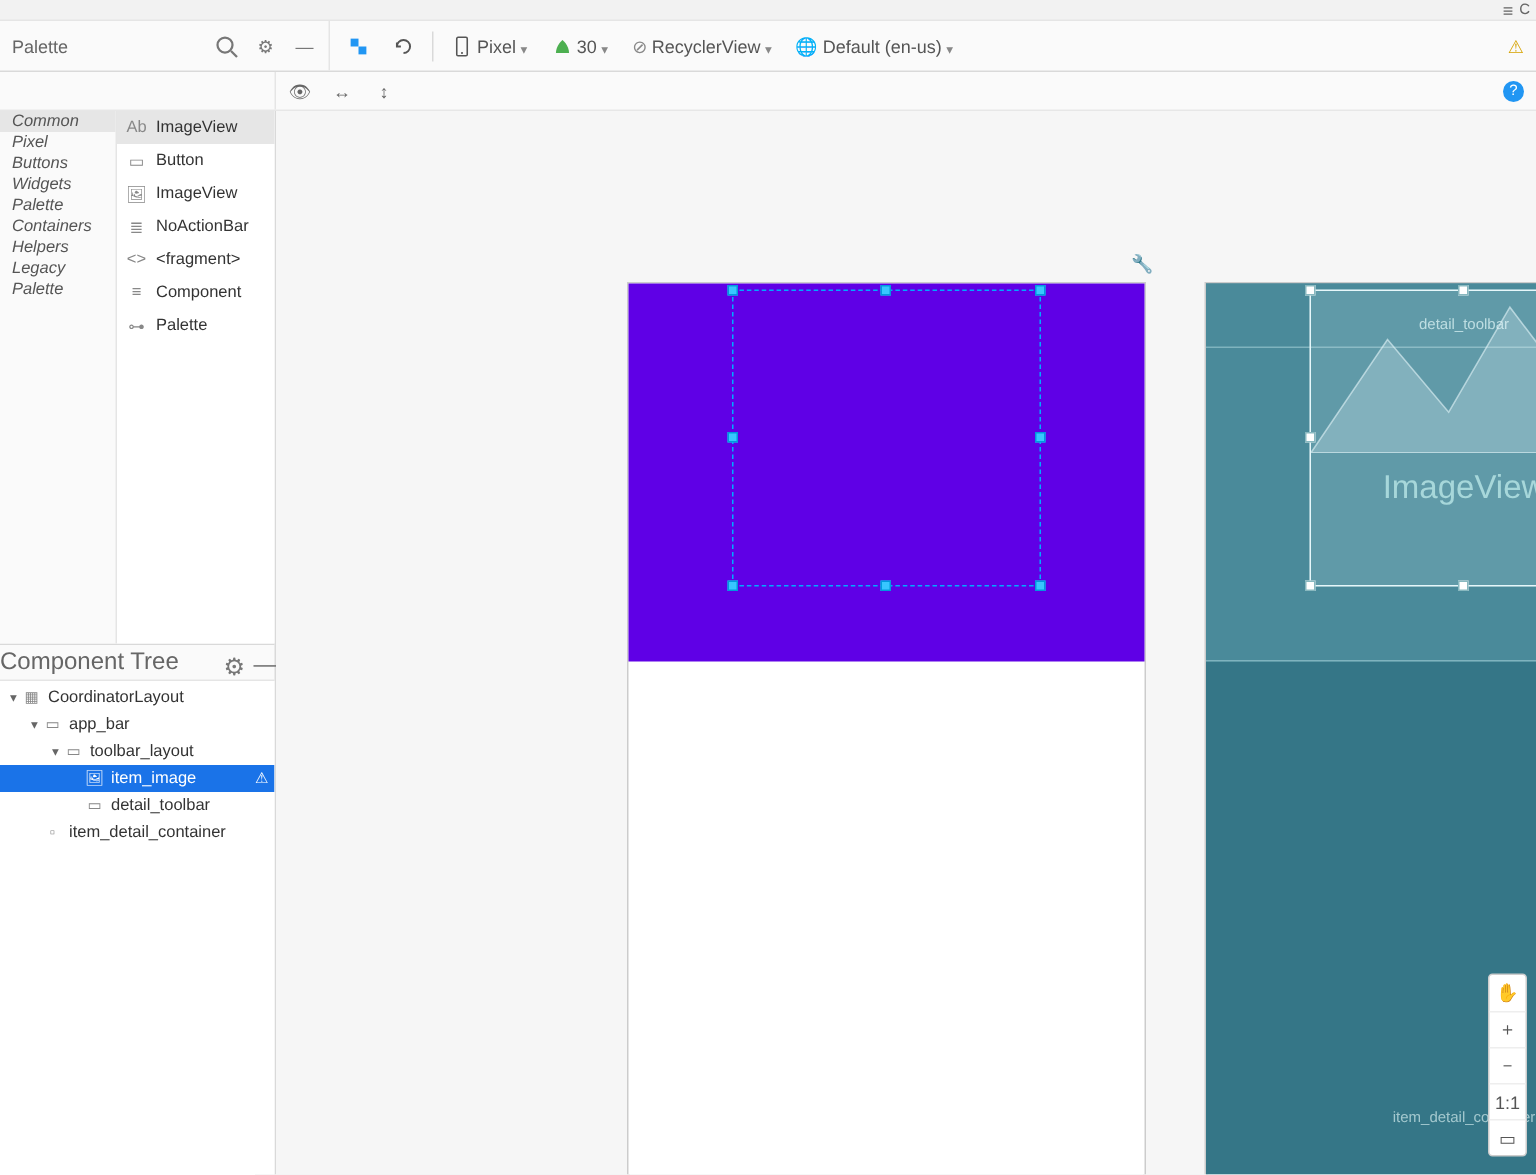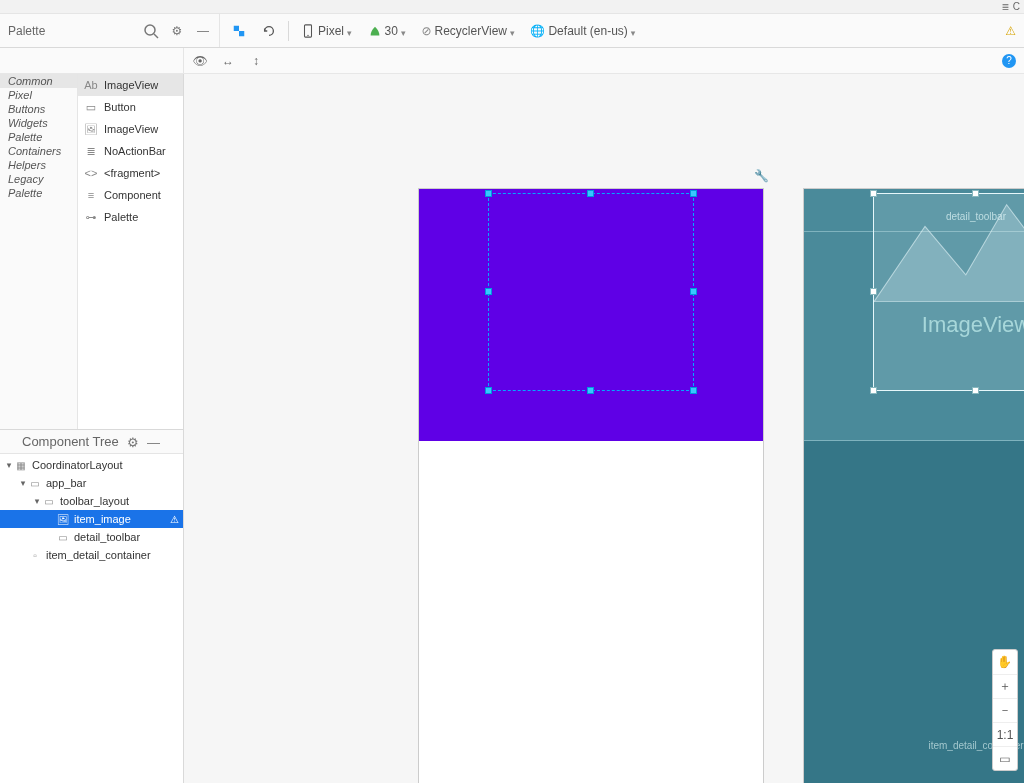--- a/index.html
+++ b/index.html
@@ -38,21 +38,21 @@
 .palette-row { display: flex; height: 356px; border-bottom: 1px solid #d9d9d9; }
 .pal-cats { width: 78px; border-right: 1px solid #e5e5e5; background: #fafafa; }
 .pal-cat { padding: 1px 8px; font-size: 11px; color: #555; cursor: pointer; font-style: italic; }
 .pal-cat.active { background: #e6e6e6; font-weight: 500; }
 .pal-items { flex: 1; background: #fff; }
 .pal-item { display: flex; align-items: center; gap: 6px; padding: 4px 6px; font-size: 11px; color: #333; cursor: grab; }
 .pal-item.active { background: #e6e6e6; }
 .pal-item .ic { width: 14px; height: 14px; display: flex; align-items: center; justify-content: center; color: #888; }
 
 
-.tree-hdr { height: 24px; display: flex; align-items: center; padding: 0 22px; border-bottom: 1px solid #e5e5e5; color: #666; font-size: 13px; }
+.tree-hdr { height: 24px; display: flex; align-items: center; padding: 0 0; border-bottom: 1px solid #e5e5e5; color: #666; font-size: 16px; }
 .tree-hdr .spacer { flex: 1; }
 .tree-hdr .icn2 { width: 14px; height: 14px; color: #777; margin-left: 6px; cursor: pointer;}
 .tree { flex: 1; background: #fff; overflow: auto; padding-top: 2px;}
 .tree-row { display: flex; align-items: center; height: 18px; font-size: 11px; cursor: pointer; padding-right: 4px;}
 .tree-row .arrow { width: 10px; color: #666; font-size: 9px; text-align: center;}
 .tree-row .ic { width: 14px; height: 14px; margin-right: 4px; display: flex; align-items: center; justify-content: center; color: #888; font-size: 10px;}
 .tree-row.sel { background: #1a73e8; color: #fff; }
 .tree-row.sel .ic, .tree-row.sel .arrow { color: #fff; }
 .tree-row .warn-sm { margin-left: auto; color: #f5c000; font-size: 10px;}
 .tree-row.sel .warn-sm { color: #fff; }

